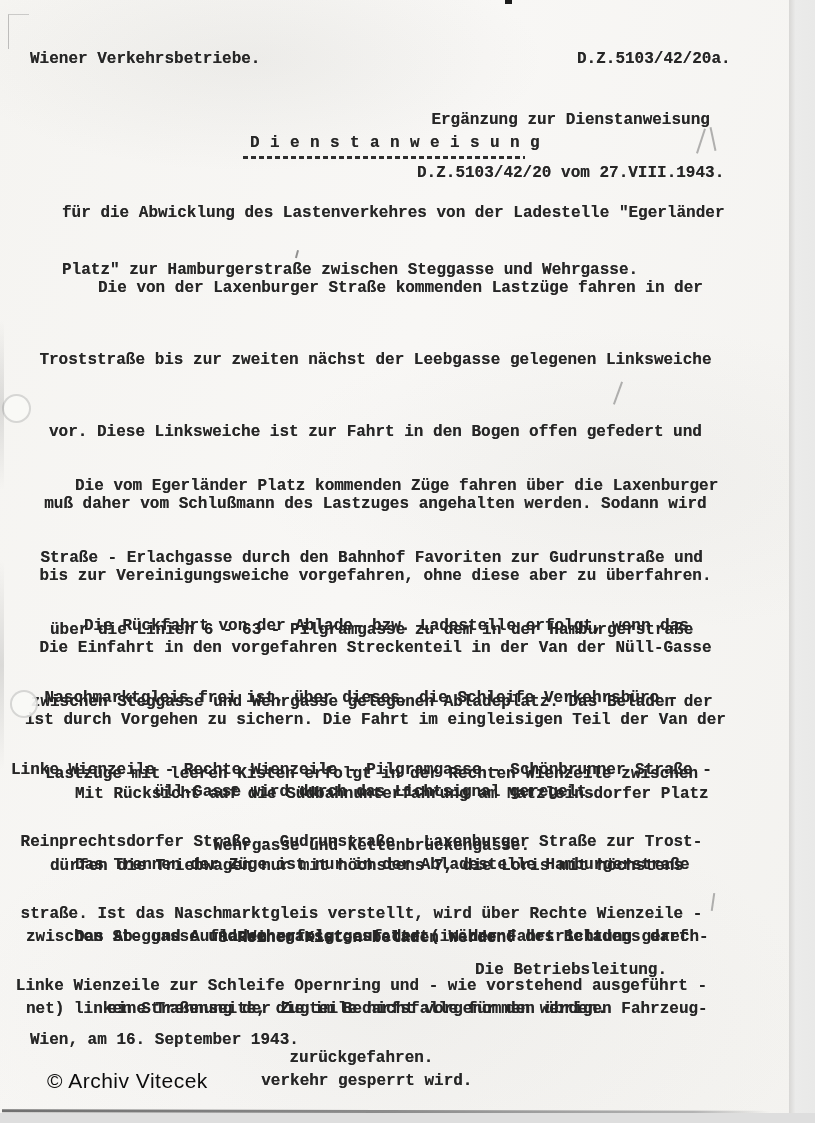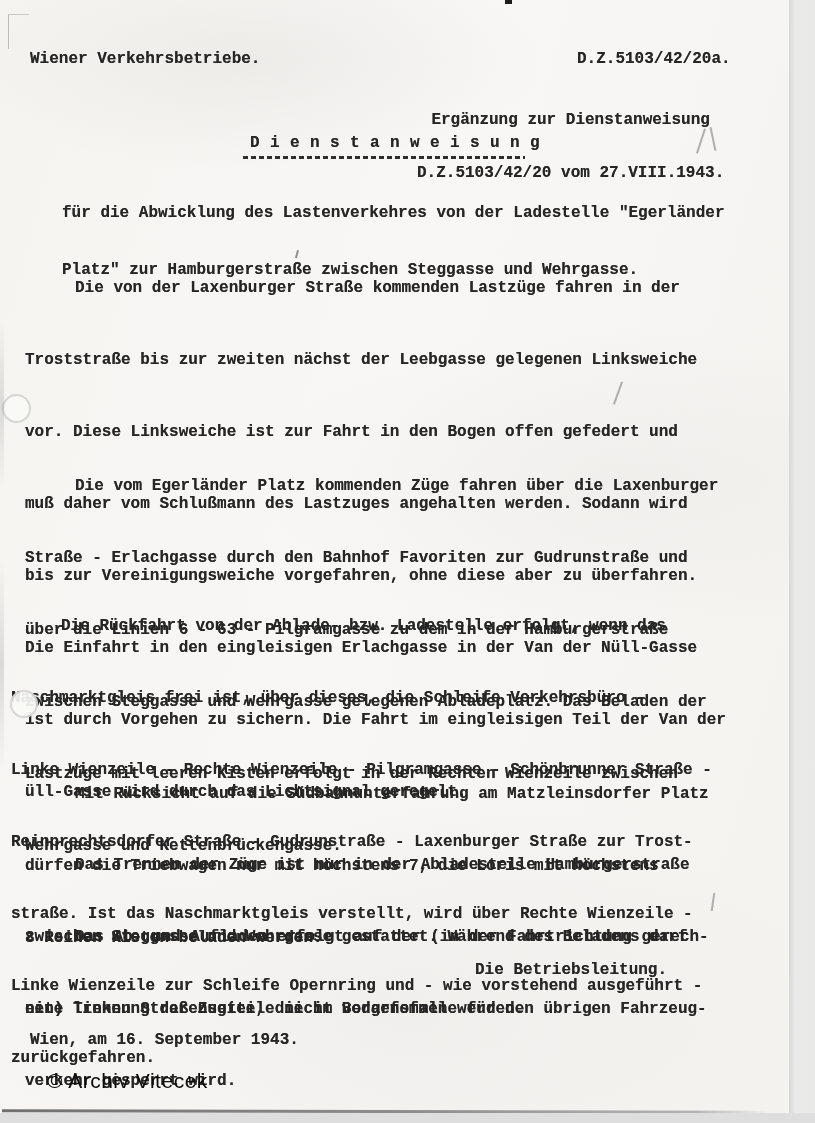--- a/index.html
+++ b/index.html
@@ -17,21 +17,21 @@
     color:#262626;
   }
   .tw {
     position:absolute;
     font-size:16px;
     font-weight:600;
     white-space:pre;
     text-shadow:0 0 0.6px rgba(35,35,35,0.65);
     line-height:24px;
   }
-  .para .line { height:24px; }
+  .para .line { height:24px;text-align:center; }
   .para .indent { padding-left:50px; }
   .hdr { line-height:18px; }
   .supp { line-height:17.5px; }
   .subject { line-height:19px; }
   .title {
     letter-spacing:0.4px;
     font-weight:700;
   }
   .title-underline {
     position:absolute;
@@ -120,21 +120,21 @@
     <div>für die Abwicklung des Lastenverkehres von der Ladestelle "Egerländer</div>
     <div>Platz" zur Hamburgerstraße zwischen Steggasse und Wehrgasse.</div>
   </div>
 
   <div class="tw para" style="left:25px; top:228px;">
     <div class="line indent">Die von der Laxenburger Straße kommenden Lastzüge fahren in der</div>
     <div class="line">Troststraße bis zur zweiten nächst der Leebgasse gelegenen Linksweiche</div>
     <div class="line">vor. Diese Linksweiche ist zur Fahrt in den Bogen offen gefedert und</div>
     <div class="line">muß daher vom Schlußmann des Lastzuges angehalten werden. Sodann wird</div>
     <div class="line">bis zur Vereinigungsweiche vorgefahren, ohne diese aber zu überfahren.</div>
-    <div class="line">Die Einfahrt in den eingleisigen Erlachgasse in der Van der Nüll-Gasse</div>
+    <div class="line">Die Einfahrt in den vorgefahren Streckenteil in der Van der Nüll-Gasse</div>
     <div class="line">ist durch Vorgehen zu sichern. Die Fahrt im eingleisigen Teil der Van der</div>
     <div class="line">üll-Gasse wird durch das Lichtsignal geregelt.</div>
   </div>
 
   <div class="tw para" style="left:25px; top:426px;">
     <div class="line indent">Die vom Egerländer Platz kommenden Züge fahren über die Laxenburger</div>
     <div class="line">Straße - Erlachgasse durch den Bahnhof Favoriten zur Gudrunstraße und</div>
     <div class="line">über die Linien 6 - 63 - Pilgramgasse zu dem in der Hamburgerstraße</div>
     <div class="line">zwischen Steggasse und Wehrgasse gelegenen Abladeplatz. Das Beladen der</div>
     <div class="line">Lastzüge mit leeren Kisten erfolgt in der Rechten Wienzeile zwischen</div>

